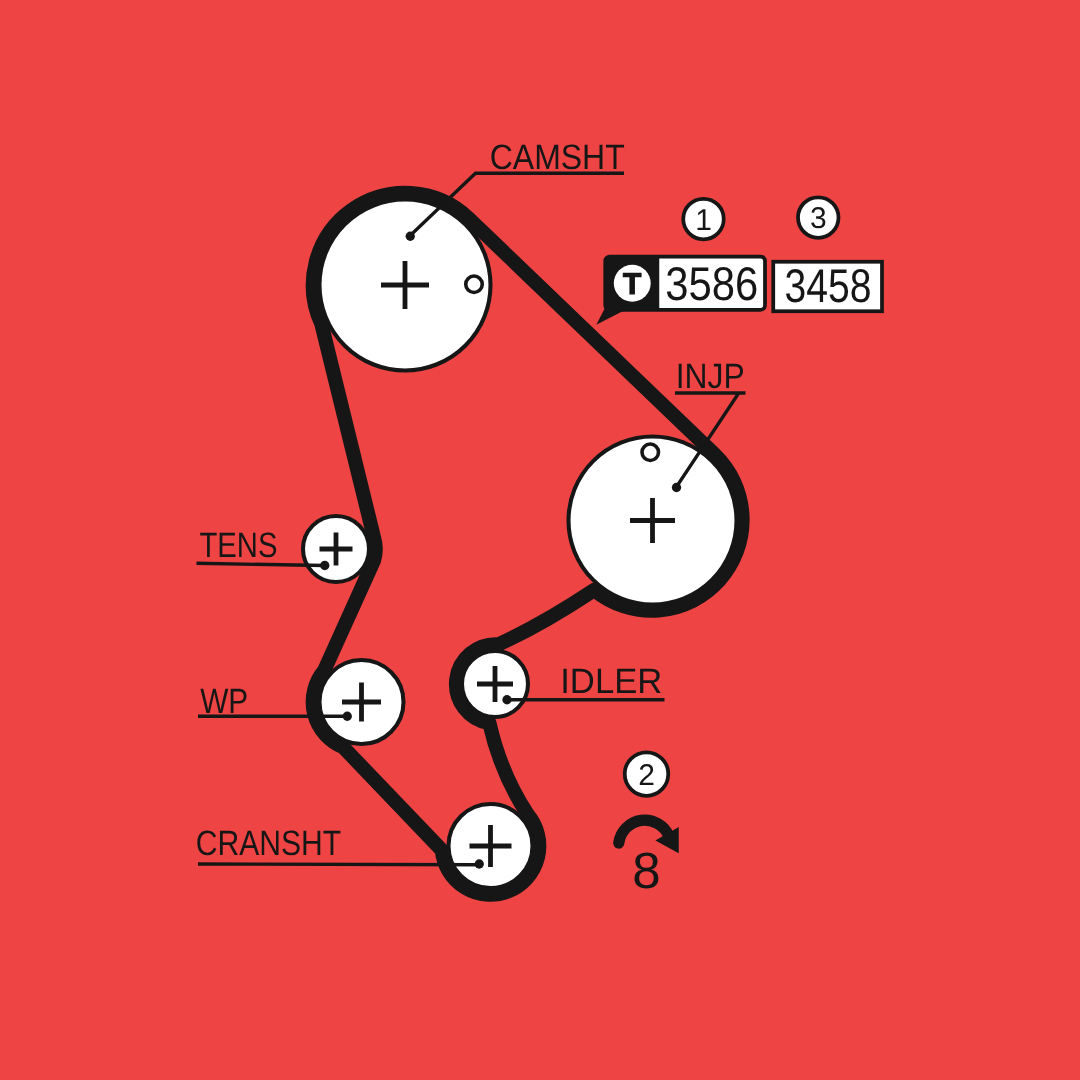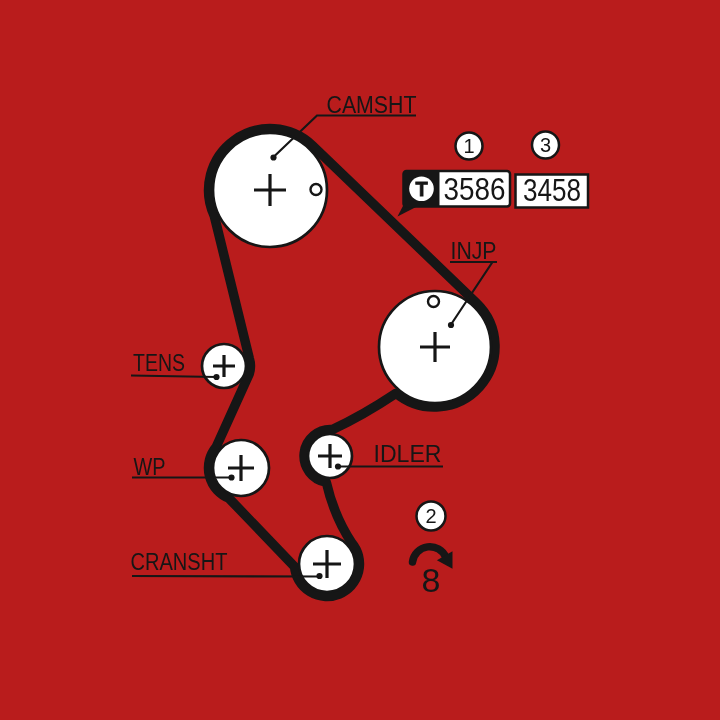--- a/index.html
+++ b/index.html
@@ -1,19 +1,19 @@
 <!DOCTYPE html>
 <html><head>
 <meta charset="utf-8">
 <style>
   html,body { margin:0; padding:0; background:#ffffff; }
   .stage {
     position: relative;
     width: 720px; height: 720px;
-    background: #b91c1c;
+    background: #ef4444;
     font-family: "Liberation Sans", sans-serif;
     overflow: hidden;
   }
   svg { display:block; }
   text {
     font-family: "Liberation Sans", sans-serif;
     fill: #161616;
   }
   .lbl   { font-size: 23.5px; }
   .num   { font-size: 31.5px; }

